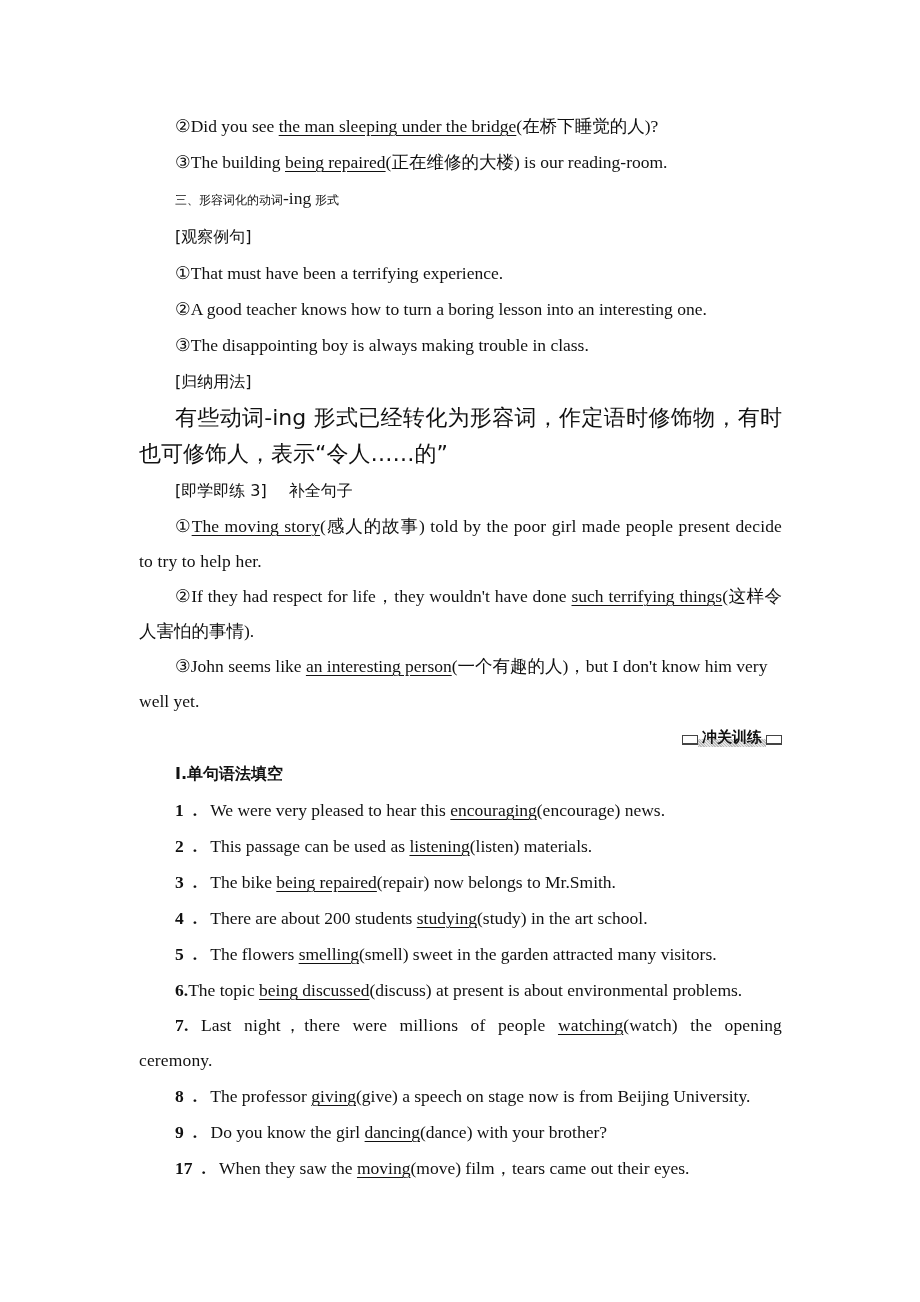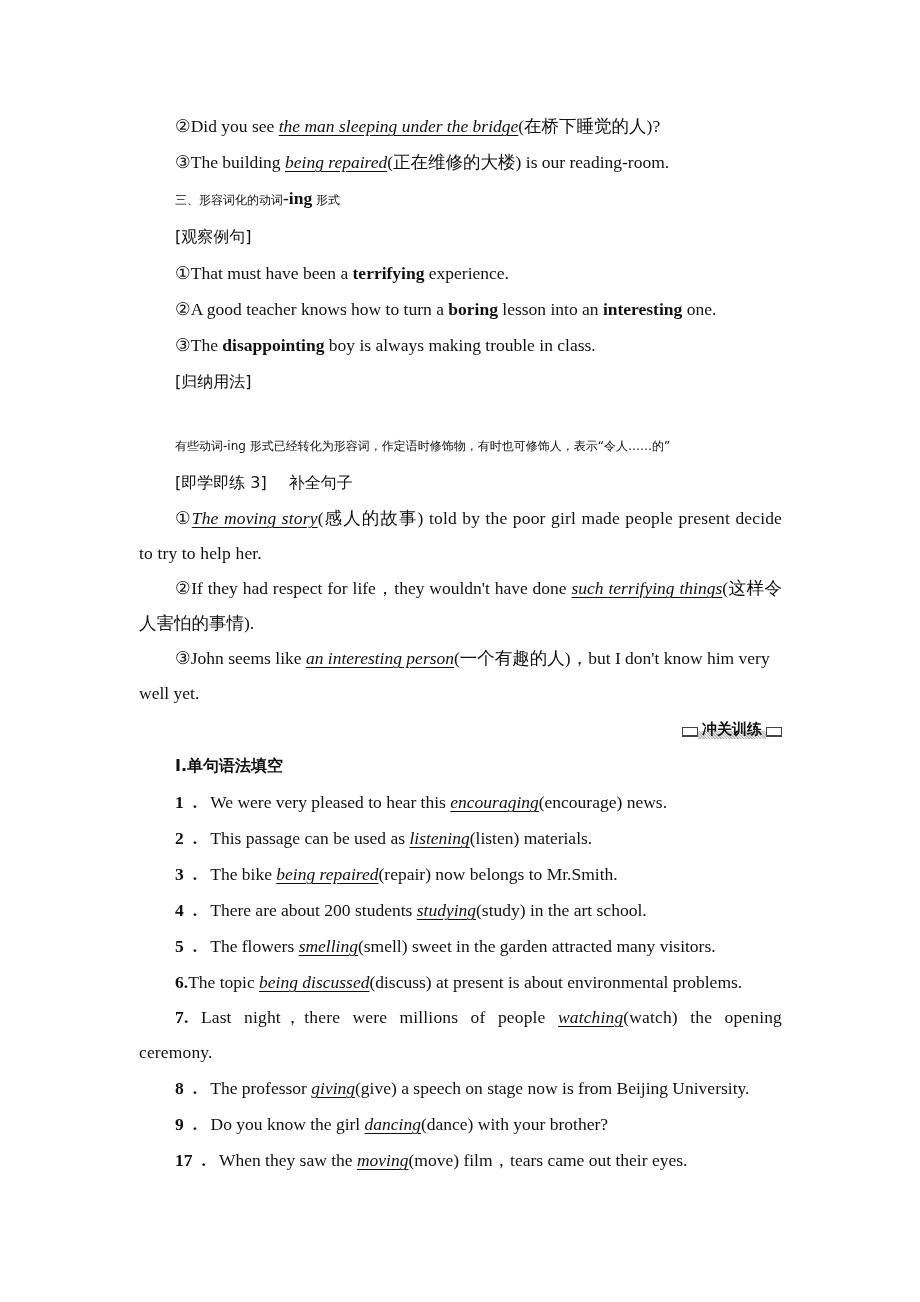--- a/index.html
+++ b/index.html
@@ -34,23 +34,22 @@
     margin: 0;
     text-indent: 36px;
     text-align: justify;
     text-align-last: left;
   }
   .para.wide { letter-spacing: 0.15px; }
   .u {
     text-decoration: underline;
     text-decoration-thickness: 1px;
     text-underline-offset: 3px;
-    font-style: italic;
   }
-  .b { font-weight: bold; }
+  .b { font-weight: normal; }
   .cn {
     font-family: "DejaVu Sans", "Liberation Sans", sans-serif;
     font-size: 16px;
   }
   .heading-cn {
     font-family: "DejaVu Sans", "Liberation Sans", sans-serif;
     font-size: 12px;
     font-weight: normal;
   }
   .banner-wrap {
@@ -116,21 +115,21 @@
     <span>②</span><span>A good teacher knows how to turn a </span><span class="b">boring</span><span> lesson into an </span><span class="b">interesting</span><span> one.</span>
   </p>
   <p class="line indent">
     <span>③</span><span>The </span><span class="b">disappointing</span><span> boy is always making trouble in class.</span>
   </p>
 
   <p class="line indent">
     <span class="cn">[归纳用法]</span>
   </p>
 
-  <p class="para cn" style="line-height:36px; font-size:12px;margin-top:28px;">有些动词-ing 形式已经转化为形容词，作定语时修饰物，有时也可修饰人，表示“令人……的”</p>
+  <p class="para cn" style="line-height:36px; font-size:22px;">有些动词-ing 形式已经转化为形容词，作定语时修饰物，有时也可修饰人，表示“令人……的”</p>
 
   <p class="line indent">
     <span class="cn" style="font-weight:normal;text-align:right;">[即学即练 3]</span><span style="display:inline-block;width:22px;"></span><span class="cn">补全句子</span>
   </p>
 
   <p class="para wide" style="line-height:35px;">
     <span>①</span><span class="u">The moving story</span><span>(感人的故事) told by the poor girl made people present decide to try to help her.</span>
   </p>
   <p class="para" style="line-height:35px;">
     <span>②</span><span>If they had respect for life，they wouldn't have done </span><span class="u">such terrifying things</span><span>(这样令人害怕的事情).</span>

